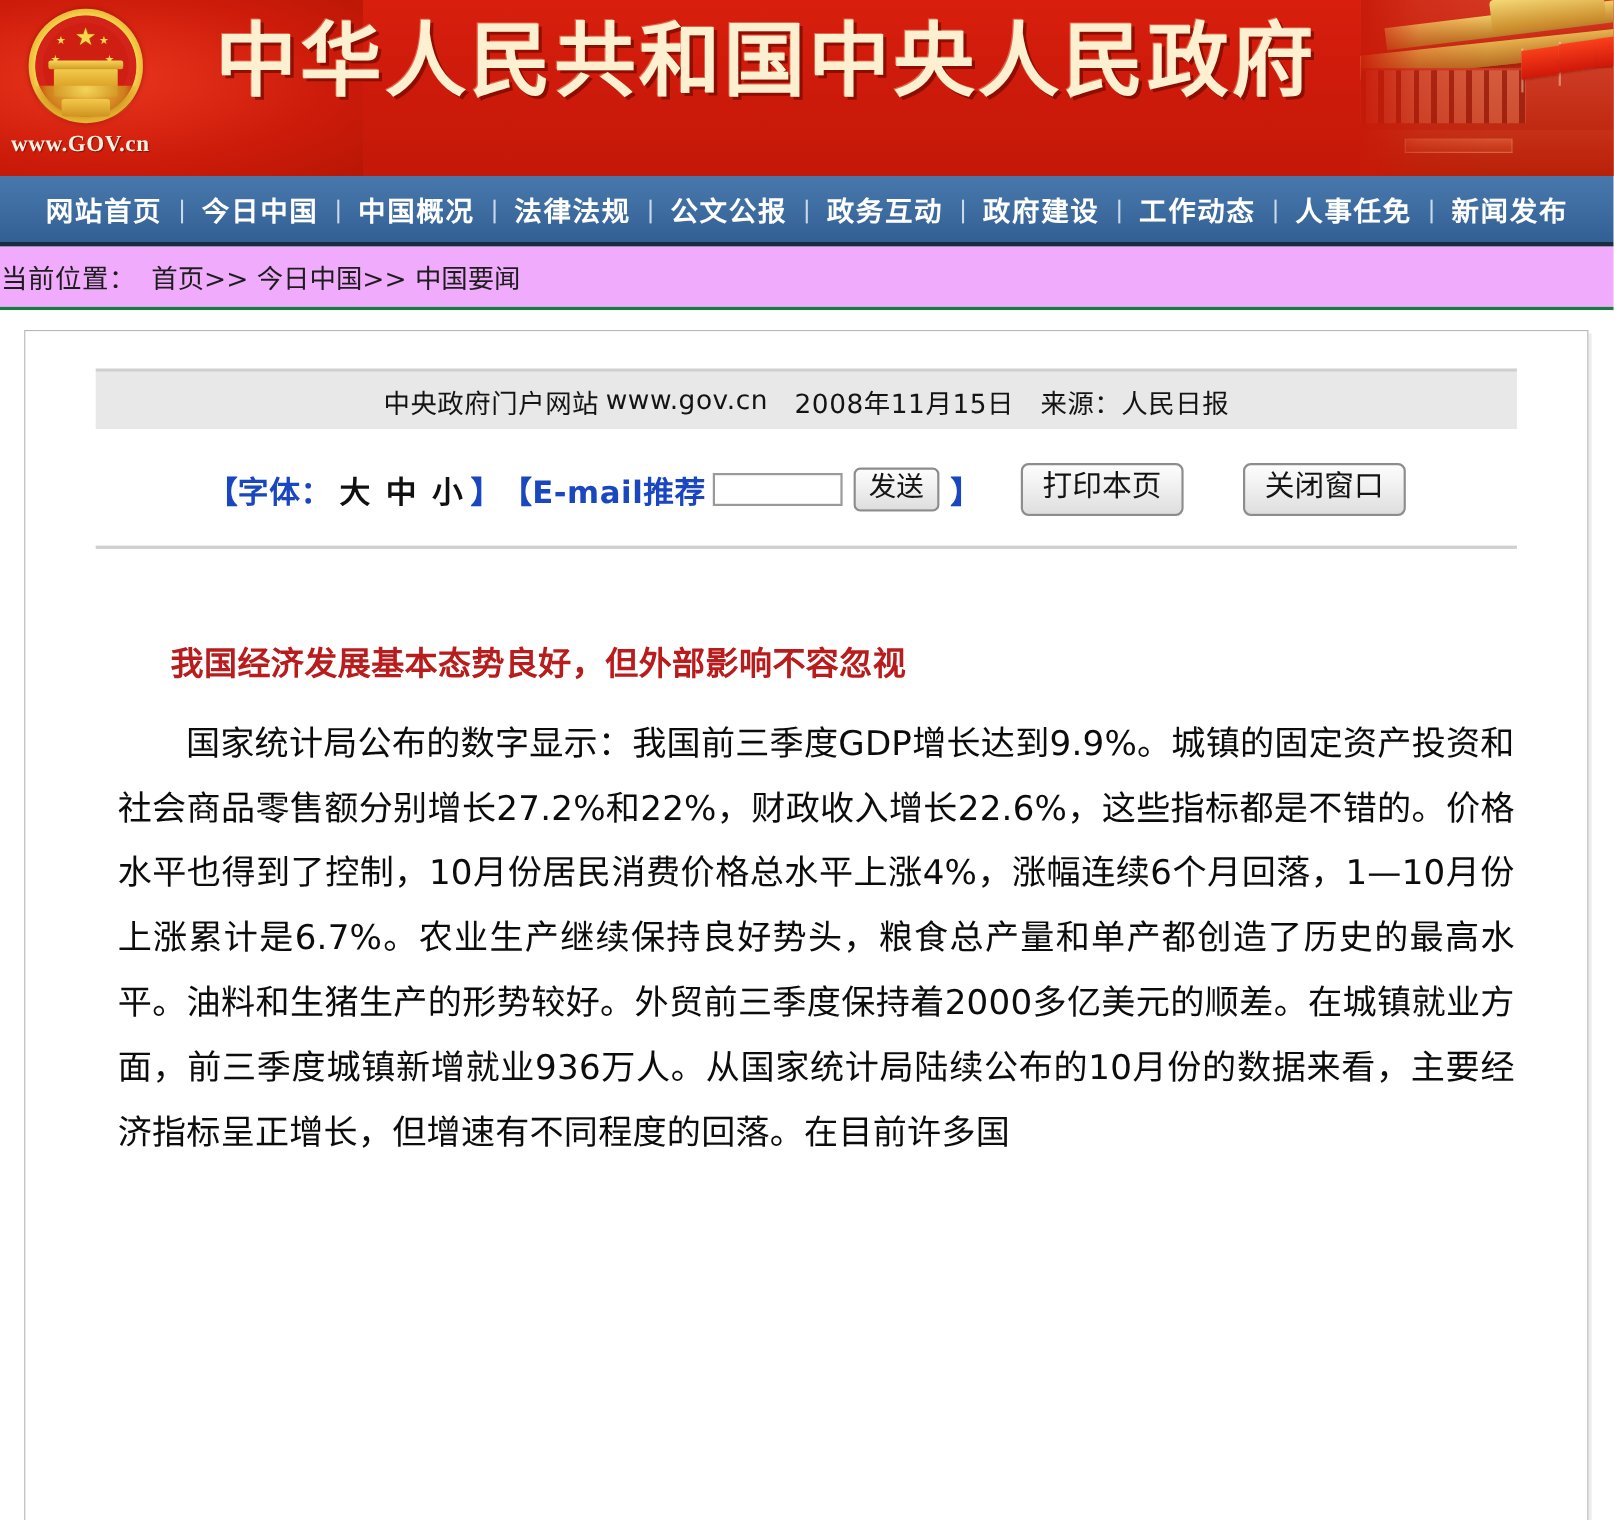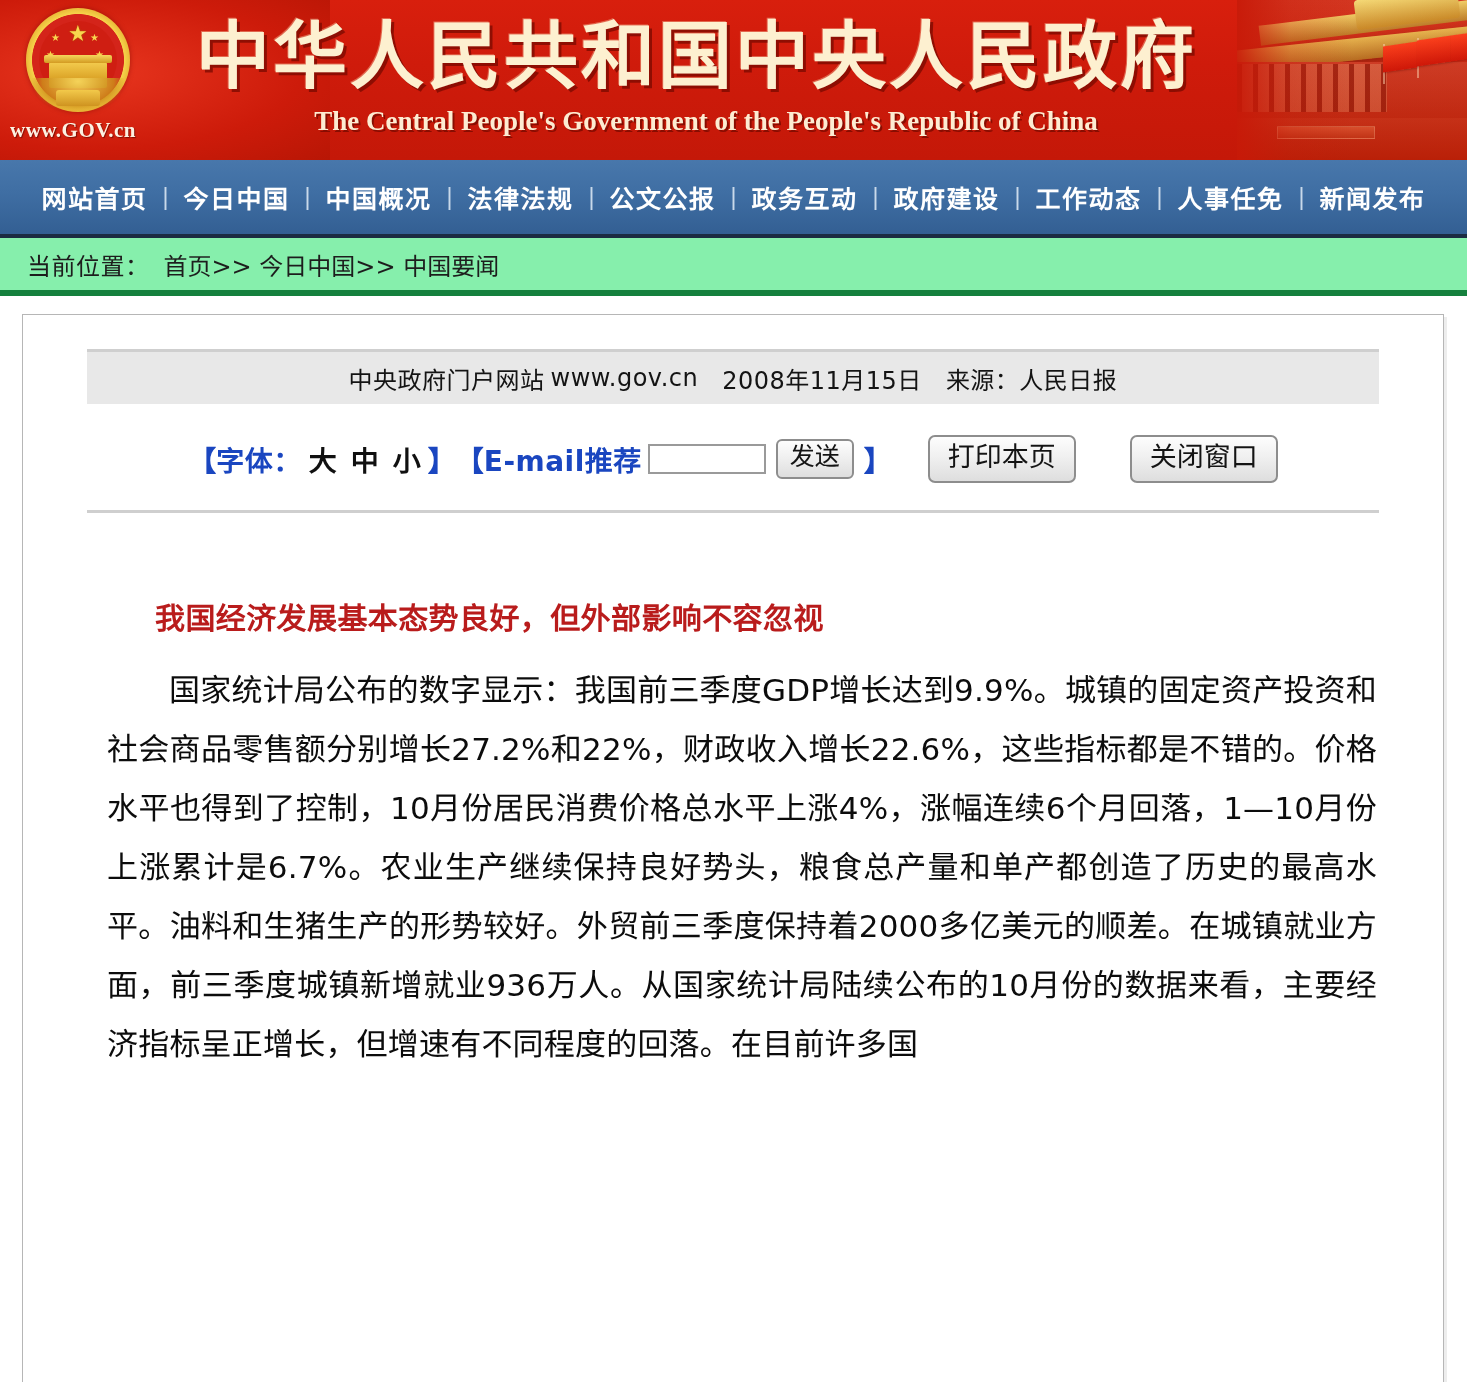--- a/index.html
+++ b/index.html
@@ -141,41 +141,41 @@
   }
   .gate-photo .haze {
     position: absolute; left: 0; top: 0; width: 240px; height: 160px;
     background: linear-gradient(90deg, rgba(200,25,8,.92) 0%, rgba(200,25,8,.25) 22%, rgba(200,25,8,0) 48%),
                 linear-gradient(180deg, rgba(255,255,255,.05) 0%, rgba(180,20,5,.25) 100%);
   }
 
   
   .navbar {
     position: relative;
-    width: 1467px; height: 78px;
+    width: 1467px; height: 64px;
     background: linear-gradient(180deg, #4877ab 0%, #3f6ea3 45%, #335f93 100%);
     border-bottom: 4px solid #1b2c42;
     display: flex; align-items: center; justify-content: center;
   }
   .nav-list { display: flex; align-items: center; }
   .nav-item {
     color: #ffffff; font-size: 25px; font-weight: bold;
     letter-spacing: 1.5px;
     padding: 0 15px; white-space: nowrap; cursor: pointer;
     font-family: "DejaVu Sans", "Liberation Sans", sans-serif;
   }
   .nav-sep { color: #c9d9ea; font-size: 23px; font-weight: normal; }
 
   
   .breadcrumb-bar {
     width: 1467px; height: 58px;
-    background: #86efac;
+    background: #f0abfc;
     display: flex; align-items: center;
-    padding-left: 27px;
-    border-bottom: 6px solid #15803d;
+    padding-left: 1px;
+    border-bottom: 3px solid #15803d;
   }
   .breadcrumb-bar .bc-label {
     font-size: 24px; color: #1d1d1d; letter-spacing: .5px;
     font-family: "DejaVu Sans", "Liberation Sans", sans-serif;
   }
   .breadcrumb-bar .bc-link {
     font-size: 24px; color: #1d1d1d; margin-left: 14px; cursor: pointer;
     font-family: "DejaVu Sans", "Liberation Sans", sans-serif;
   }
 
@@ -281,21 +281,20 @@
     <div class="star-s s3">★</div>
     <div class="star-s s4">★</div>
     <div class="gate"></div>
     <div class="sheaf"></div>
     <div class="ribbon"></div>
   </div>
 
   <div class="gov-url">www.GOV.cn</div>
 
   <div class="banner-cn">中华人民共和国中央人民政府</div>
-  <div class="banner-en">The Central People's Government of the People's Republic of China</div>
 
   <div class="gate-photo">
     <div class="roof-a"></div>
     <div class="roof-b"></div>
     <div class="roof-peak"></div>
     <div class="body"></div>
     <div class="cols"></div>
     <div class="pole p1"></div>
     <div class="pole p2"></div>
     <div class="flag f1"></div>

